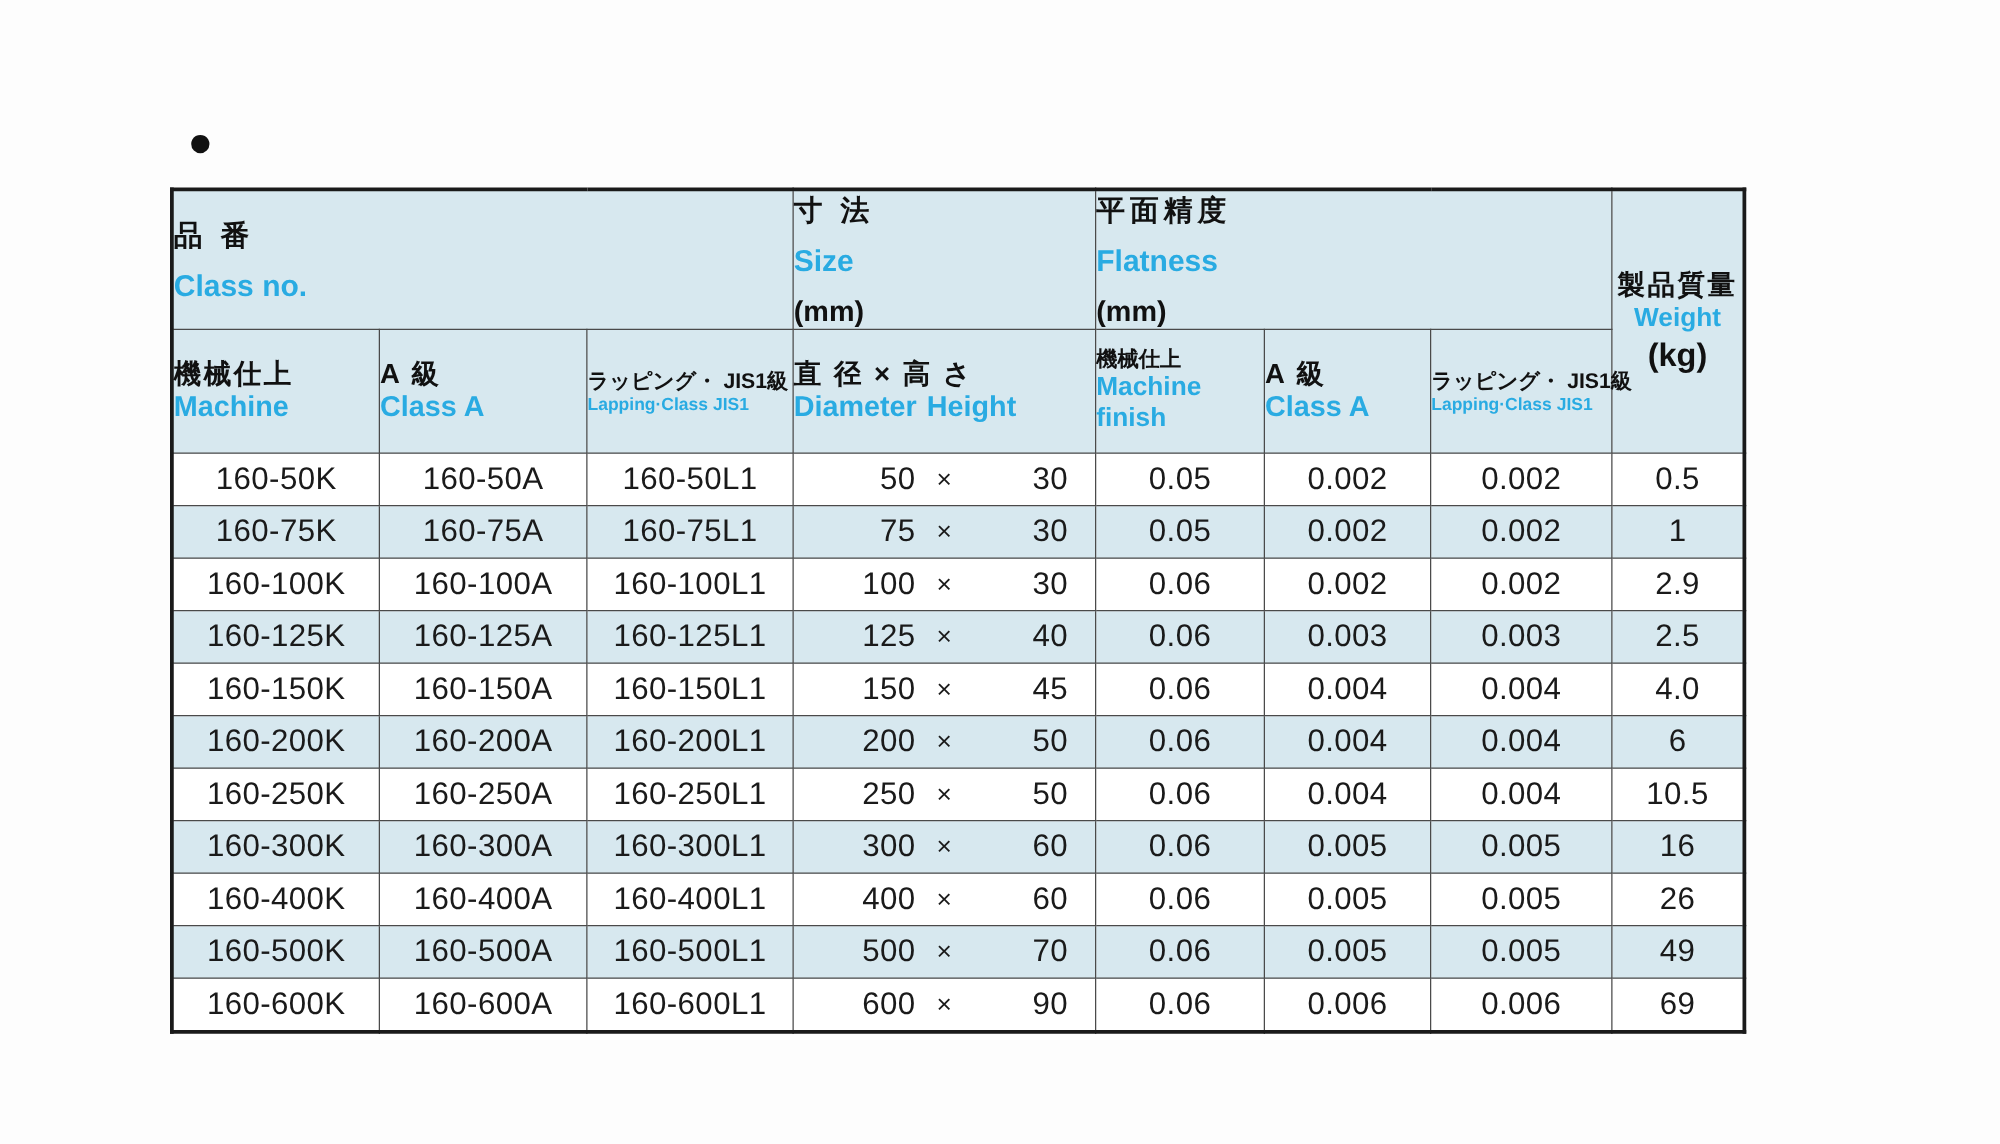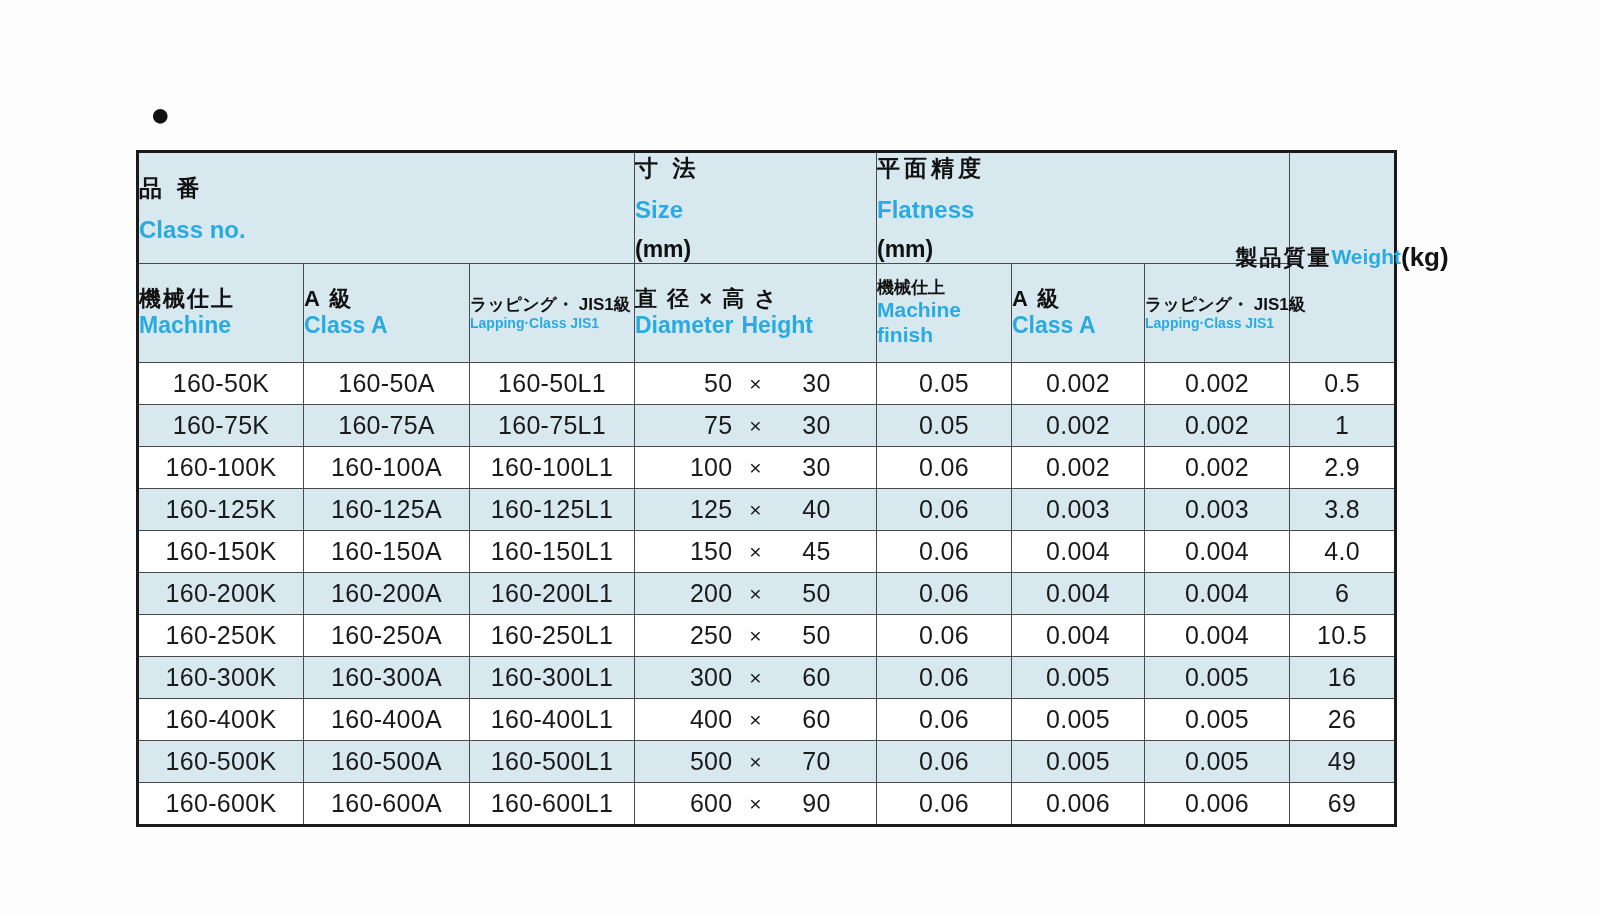--- a/index.html
+++ b/index.html
@@ -134,21 +134,21 @@
   }
   .en-s.two {
     font-size: 21px;
   }
   .dimhdr {
     display: flex;
     gap: 8px;
   }
   .wt-inner {
     display: flex;
-    flex-direction: row;
+    flex-direction: column;
     align-items: center;
     justify-content: center;
     line-height: 1.25;
   }
   .wt-unit {
     font-size: 26px;
     color: #111111;
   }
 
   
@@ -162,21 +162,21 @@
   tr.data.alt td {
     background: #d7e8ef;
   }
   .dim-cell {
     display: flex;
     align-items: center;
     justify-content: center;
   }
   .dim-d { width: 76px; text-align: right; }
   .dim-x { width: 46px; text-align: center; font-size: 21px; }
-  .dim-h { width: 76px; text-align: center; }
+  .dim-h { width: 76px; text-align: right; }
 </style>
 </head>
 <body>
 
 <div class="page">
 
   <div class="title-row">
     <span class="title-bullet">●</span>
   </div>
 
@@ -327,21 +327,21 @@
             <td>
               <div class="dim-cell">
                 <span class="dim-d">125</span>
                 <span class="dim-x">×</span>
                 <span class="dim-h">40</span>
               </div>
             </td>
             <td>0.06</td>
             <td>0.003</td>
             <td>0.003</td>
-            <td>3.8</td>
+            <td>2.5</td>
           </tr>
           <tr class="data">
             <td>160-150K</td>
             <td>160-150A</td>
             <td>160-150L1</td>
             <td>
               <div class="dim-cell">
                 <span class="dim-d">150</span>
                 <span class="dim-x">×</span>
                 <span class="dim-h">45</span>

